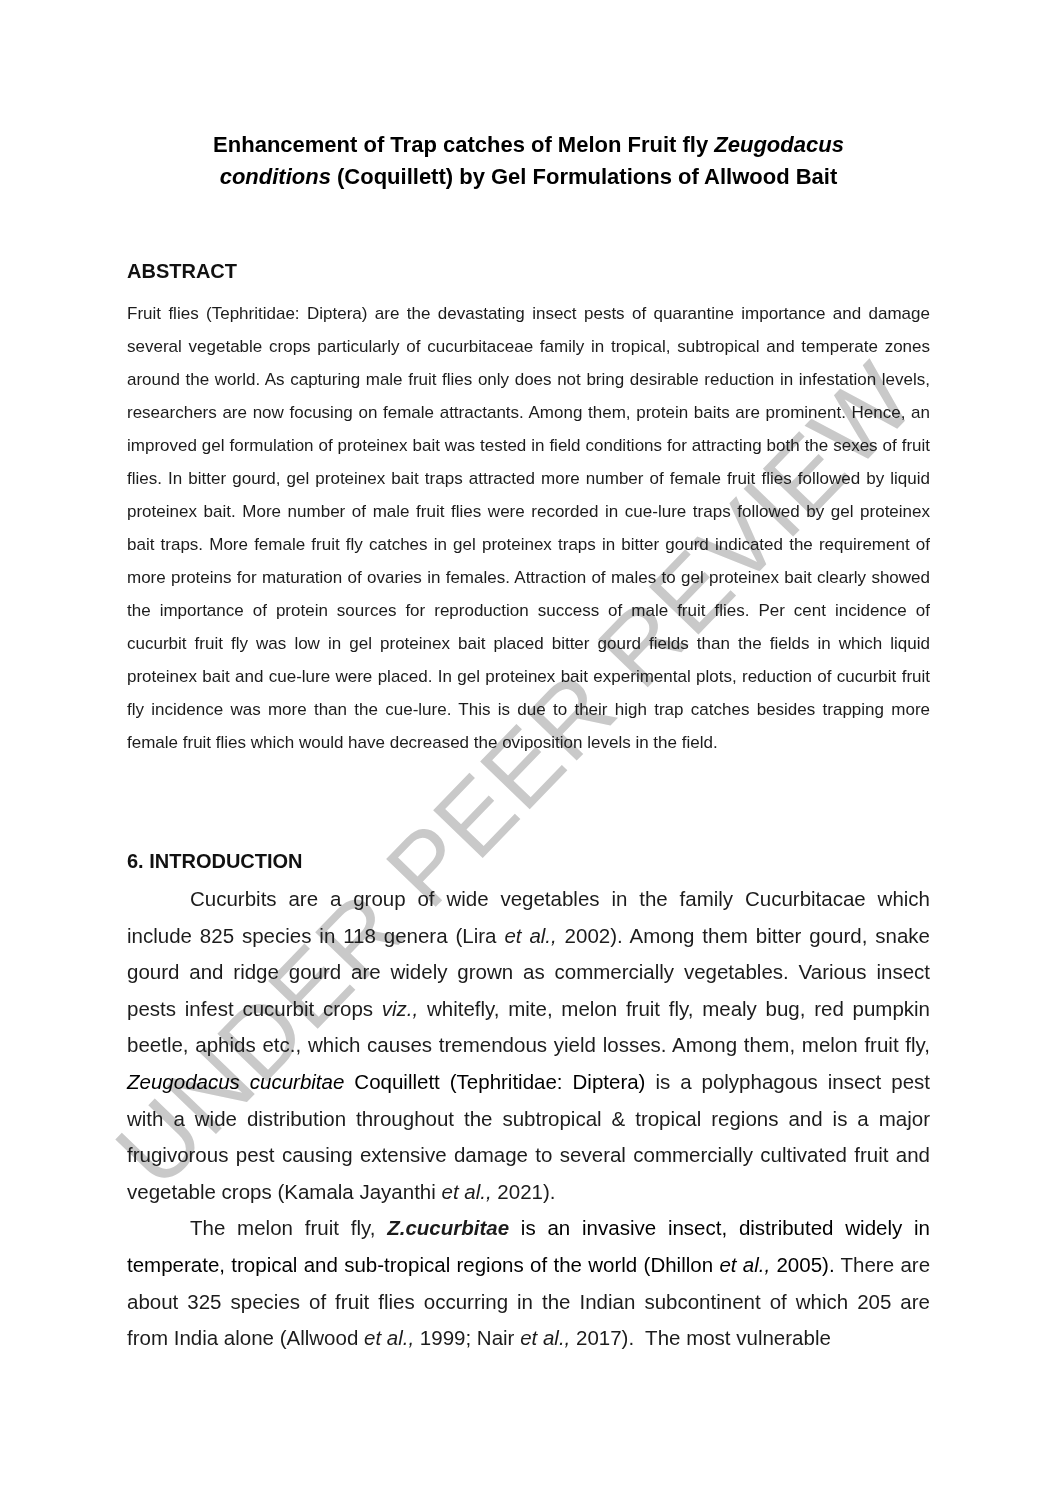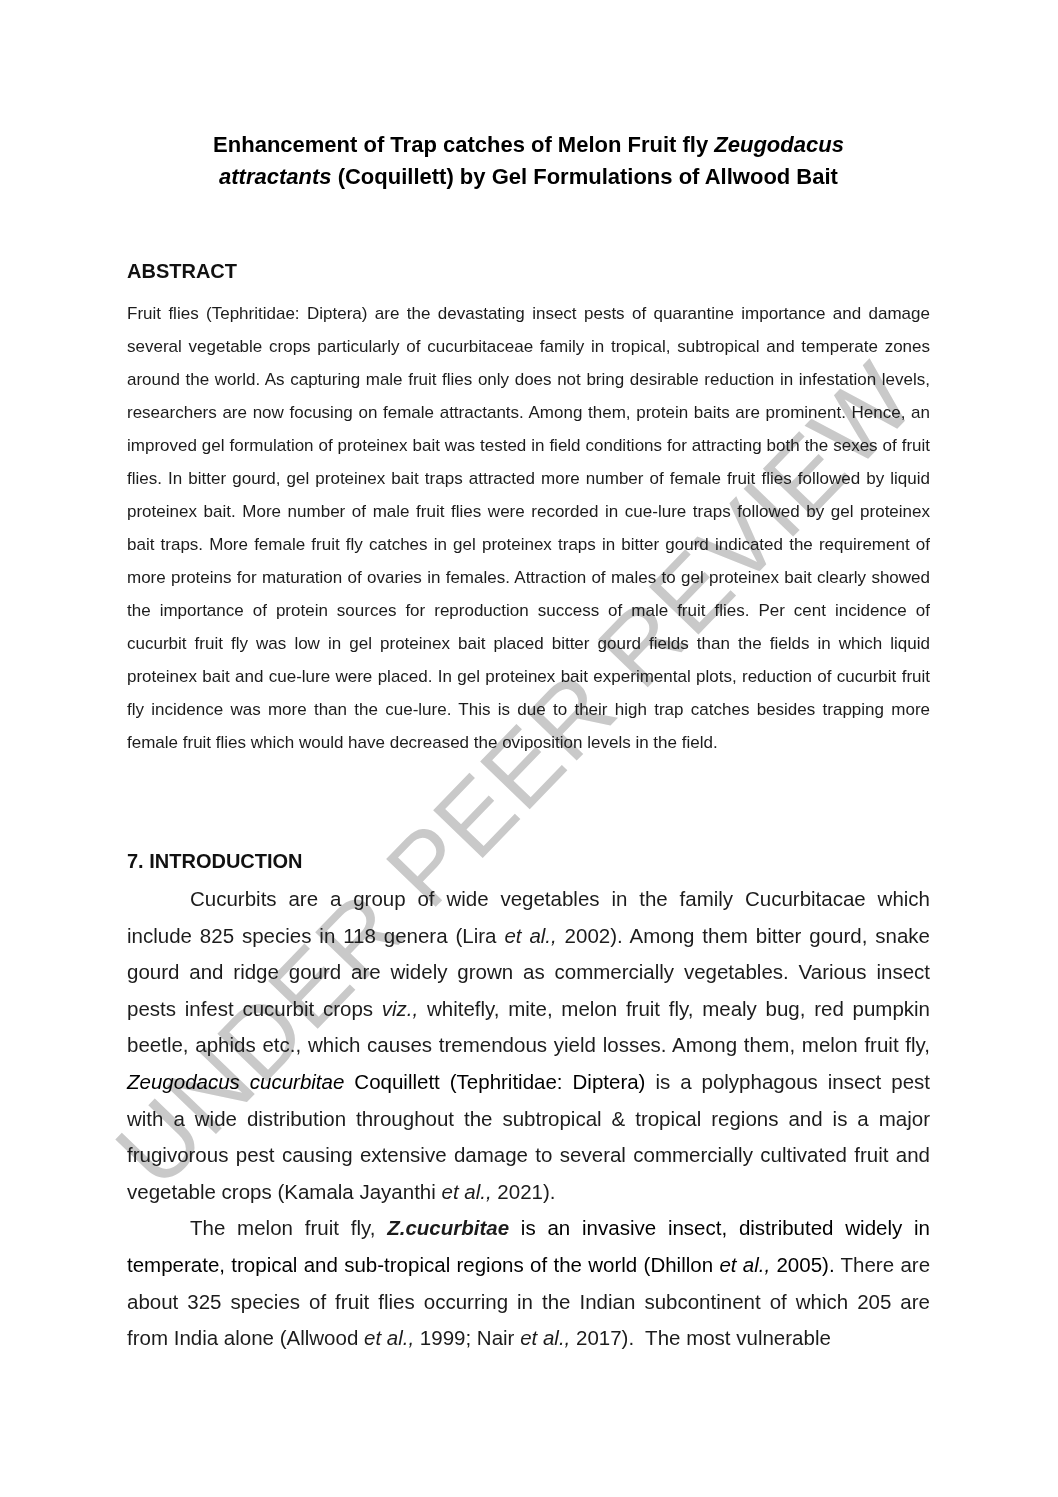--- a/index.html
+++ b/index.html
@@ -73,28 +73,28 @@
 </style>
 </head>
 <body>
 
 <div class="page">
 
   <div class="watermark">UNDER PEER REVIEW</div>
 
   <div class="content-block title">
     <div><span>Enhancement of Trap catches of Melon Fruit fly </span><span class="st-i">Zeugodacus</span></div>
-    <div><span class="st-i">attractants</span><span> (Coquillett) by Gel Formulations of Allwood Bait</span></div>
+    <div><span class="st-i">conditions</span><span> (Coquillett) by Gel Formulations of Allwood Bait</span></div>
   </div>
 
   <div class="content-block section-heading abstract-heading">ABSTRACT</div>
 
   <div class="content-block abstract-body">Fruit flies (Tephritidae: Diptera) are the devastating insect pests of quarantine importance and damage several vegetable crops particularly of cucurbitaceae family in tropical, subtropical and temperate zones around the world. As capturing male fruit flies only does not bring desirable reduction in infestation levels, researchers are now focusing on female attractants. Among them, protein baits are prominent. Hence, an improved gel formulation of proteinex bait was tested in field conditions for attracting both the sexes of fruit flies. In bitter gourd, gel proteinex bait traps attracted more number of female fruit flies followed by liquid proteinex bait. More number of male fruit flies were recorded in cue-lure traps followed by gel proteinex bait traps. More female fruit fly catches in gel proteinex traps in bitter gourd indicated the requirement of more proteins for maturation of ovaries in females. Attraction of males to gel proteinex bait clearly showed the importance of protein sources for reproduction success of male fruit flies. Per cent incidence of cucurbit fruit fly was low in gel proteinex bait placed bitter gourd fields than the fields in which liquid proteinex bait and cue-lure were placed. In gel proteinex bait experimental plots, reduction of cucurbit fruit fly incidence was more than the cue-lure. This is due to their high trap catches besides trapping more female fruit flies which would have decreased the oviposition levels in the field.</div>
 
 
-  <div class="content-block section-heading intro-heading">7. INTRODUCTION</div>
+  <div class="content-block section-heading intro-heading">6. INTRODUCTION</div>
 
   <div class="content-block intro-body">
     <p><span>Cucurbits are a group of wide vegetables in the family Cucurbitacae which include 825 species in 118 genera (Lira </span><span class="st-i">et al.,</span><span> 2002). Among them bitter gourd, snake gourd and ridge gourd are widely grown as commercially vegetables. Various insect pests infest cucurbit crops </span><span class="st-i">viz.,</span><span> whitefly, mite, melon fruit fly, mealy bug, red pumpkin beetle, aphids etc., which causes tremendous yield losses. Among them, melon fruit fly, </span><span class="st-i st-g">Zeugodacus cucurbitae</span><span class="st-g"> Coquillett (Tephritidae: Diptera)</span><span> is a polyphagous insect pest with a wide distribution throughout the subtropical &amp; tropical regions and is a major frugivorous pest causing extensive damage to several commercially cultivated fruit and vegetable crops (Kamala Jayanthi </span><span class="st-i">et al.,</span><span> 2021).</span></p>
     <p><span>The melon fruit fly, </span><span class="st-b st-i">Z.cucurbitae</span><span class="st-g"> is an invasive insect, distributed widely in temperate, tropical and sub-tropical regions of the world (Dhillon </span><span class="st-i st-g">et al.,</span><span class="st-g"> 2005).</span><span> There are about 325 species of fruit flies occurring in the Indian subcontinent of which 205 are from India alone (Allwood </span><span class="st-i">et al.,</span><span> 1999; Nair </span><span class="st-i">et al.,</span><span> 2017).&nbsp; The most vulnerable</span></p>
   </div>
 
 </div>
 
 </body></html>

